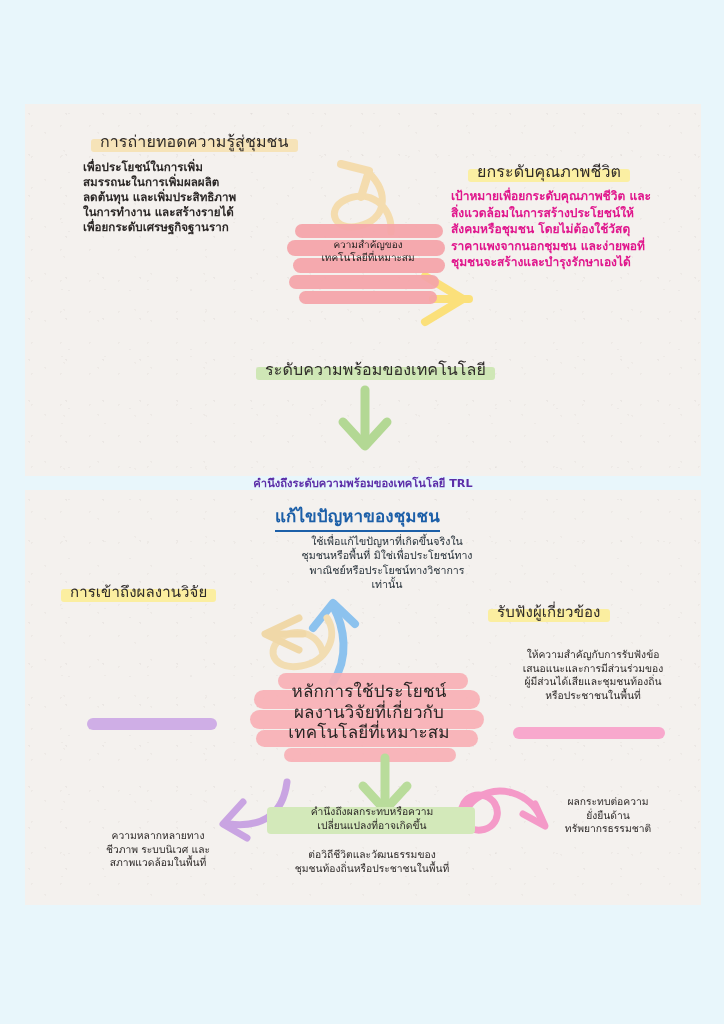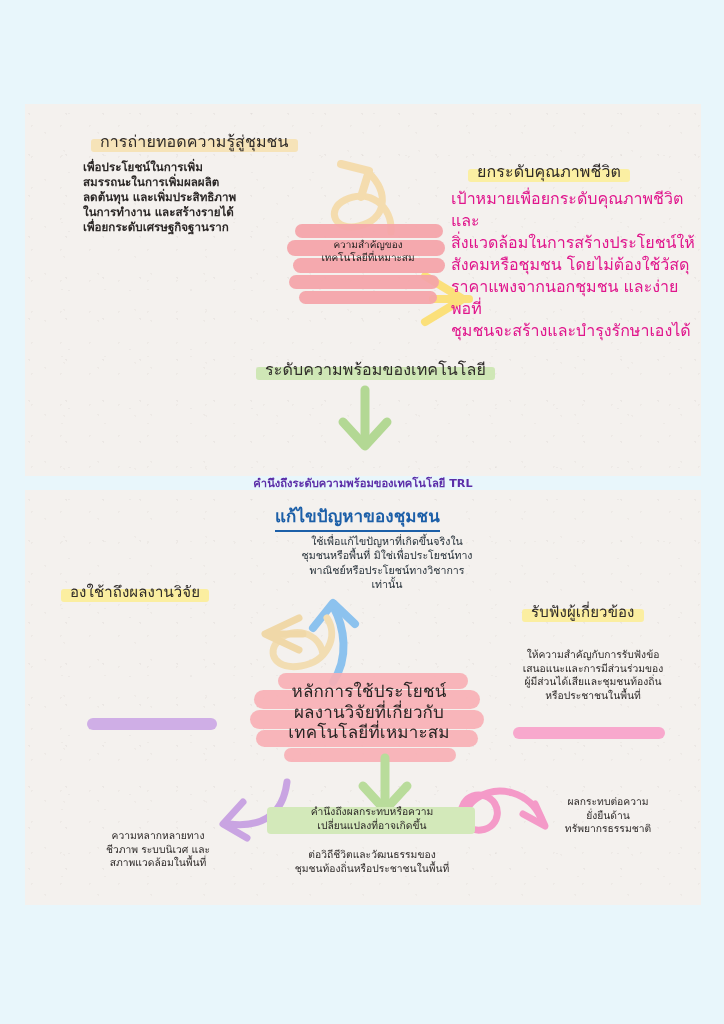--- a/index.html
+++ b/index.html
@@ -38,21 +38,21 @@
 
   .head{
     font-size:16px;color:#2f2b2a;font-weight:400;white-space:nowrap;
     letter-spacing:.1px;
   }
   .head-blue{color:#1c5fa8;font-weight:700;font-size:17px;
     border-bottom:2.5px solid #1c5fa8;padding-bottom:1px;}
   .body-dk{font-size:11.6px;line-height:1.30;color:#2b2726;font-weight:700;}
   .body-sm{font-size:10.3px;line-height:1.32;color:#2b2726;font-weight:400;}
   .body-blue{font-size:10.6px;line-height:1.35;color:#1f2a33;font-weight:400;}
-  .body-mag{font-size:16px;line-height:1.38;color:#e0158c;font-weight:400;}
+  .body-mag{font-size:12px;line-height:1.38;color:#e0158c;font-weight:700;}
   .body-pur{font-size:11.2px;line-height:1.32;color:#5b2ea8;font-weight:700;text-align:center;margin-top:48px;}
 
   .pinkbox{position:absolute;}
   .pinkstroke{position:absolute;background:#f4a3a8;border-radius:9px;opacity:.92;}
   .pinkbox .lbl{position:relative;z-index:4;text-align:center;
     font-size:10px;line-height:1.26;color:#23201f;font-weight:400;}
 
   .bigpink .lbl{font-size:17px;line-height:1.22;font-weight:400;color:#2a2524;
     letter-spacing:.2px;}
   .bigpink .pinkstroke{background:#f7b0b5;border-radius:11px;}
@@ -143,32 +143,32 @@
     <path d="M30 84 C 46 60, 42 30, 30 8" fill="none" stroke="#8cc2ee" stroke-width="8" stroke-linecap="round"></path>
     <path d="M10 30 L30 5 L52 26" fill="none" stroke="#8cc2ee" stroke-width="8" stroke-linecap="round" stroke-linejoin="round"></path>
   </svg>
 
   <svg style="left:232px;top:120px;" width="90" height="80" viewBox="0 0 90 80">
     <path d="M70 8 C 82 26, 70 52, 44 56 C 20 60, 8 44, 22 30 C 36 16, 62 22, 66 44" fill="none" stroke="#f2ddb2" stroke-width="7" stroke-linecap="round"></path>
   </svg>
 
   <div class="tx" style="left:45px;top:90px;">
     <div class="head hl hl-yellow2" style="font-size:15px;">
-      <span>องใช้าถึงผลงานวิจัย</span>
+      <span>การเข้าถึงผลงานวิจัย</span>
     </div>
   </div>
 
 
   <svg style="left:214px;top:118px;" width="66" height="50" viewBox="0 0 66 50">
     <path d="M60 10 L26 26 L60 42" fill="none" stroke="#f0d8a8" stroke-width="7" stroke-linecap="round" stroke-linejoin="round"></path>
     <path d="M30 26 L64 26" stroke="#f0d8a8" stroke-width="7" stroke-linecap="round"></path>
   </svg>
 
   <div class="tx" style="left:472px;top:110px;">
-    <div class="head hl hl-yellow2" style="font-size:15px;margin-left:34px;">
+    <div class="head hl hl-yellow2" style="font-size:15px;">
       <span>รับฟังผู้เกี่ยวข้อง</span>
     </div>
   </div>
 
   <div class="tx body-sm" style="left:463px;top:158px;width:210px;text-align:center;white-space:pre-line;">ให้ความสำคัญกับการรับฟังข้อ
 เสนอแนะและการมีส่วนร่วมของ
 ผู้มีส่วนได้เสียและชุมชนท้องถิ่น
 หรือประชาชนในพื้นที่</div>
 
   <div class="bar bar-purple" style="left:62px;top:228px;width:130px;height:12px;"></div>

